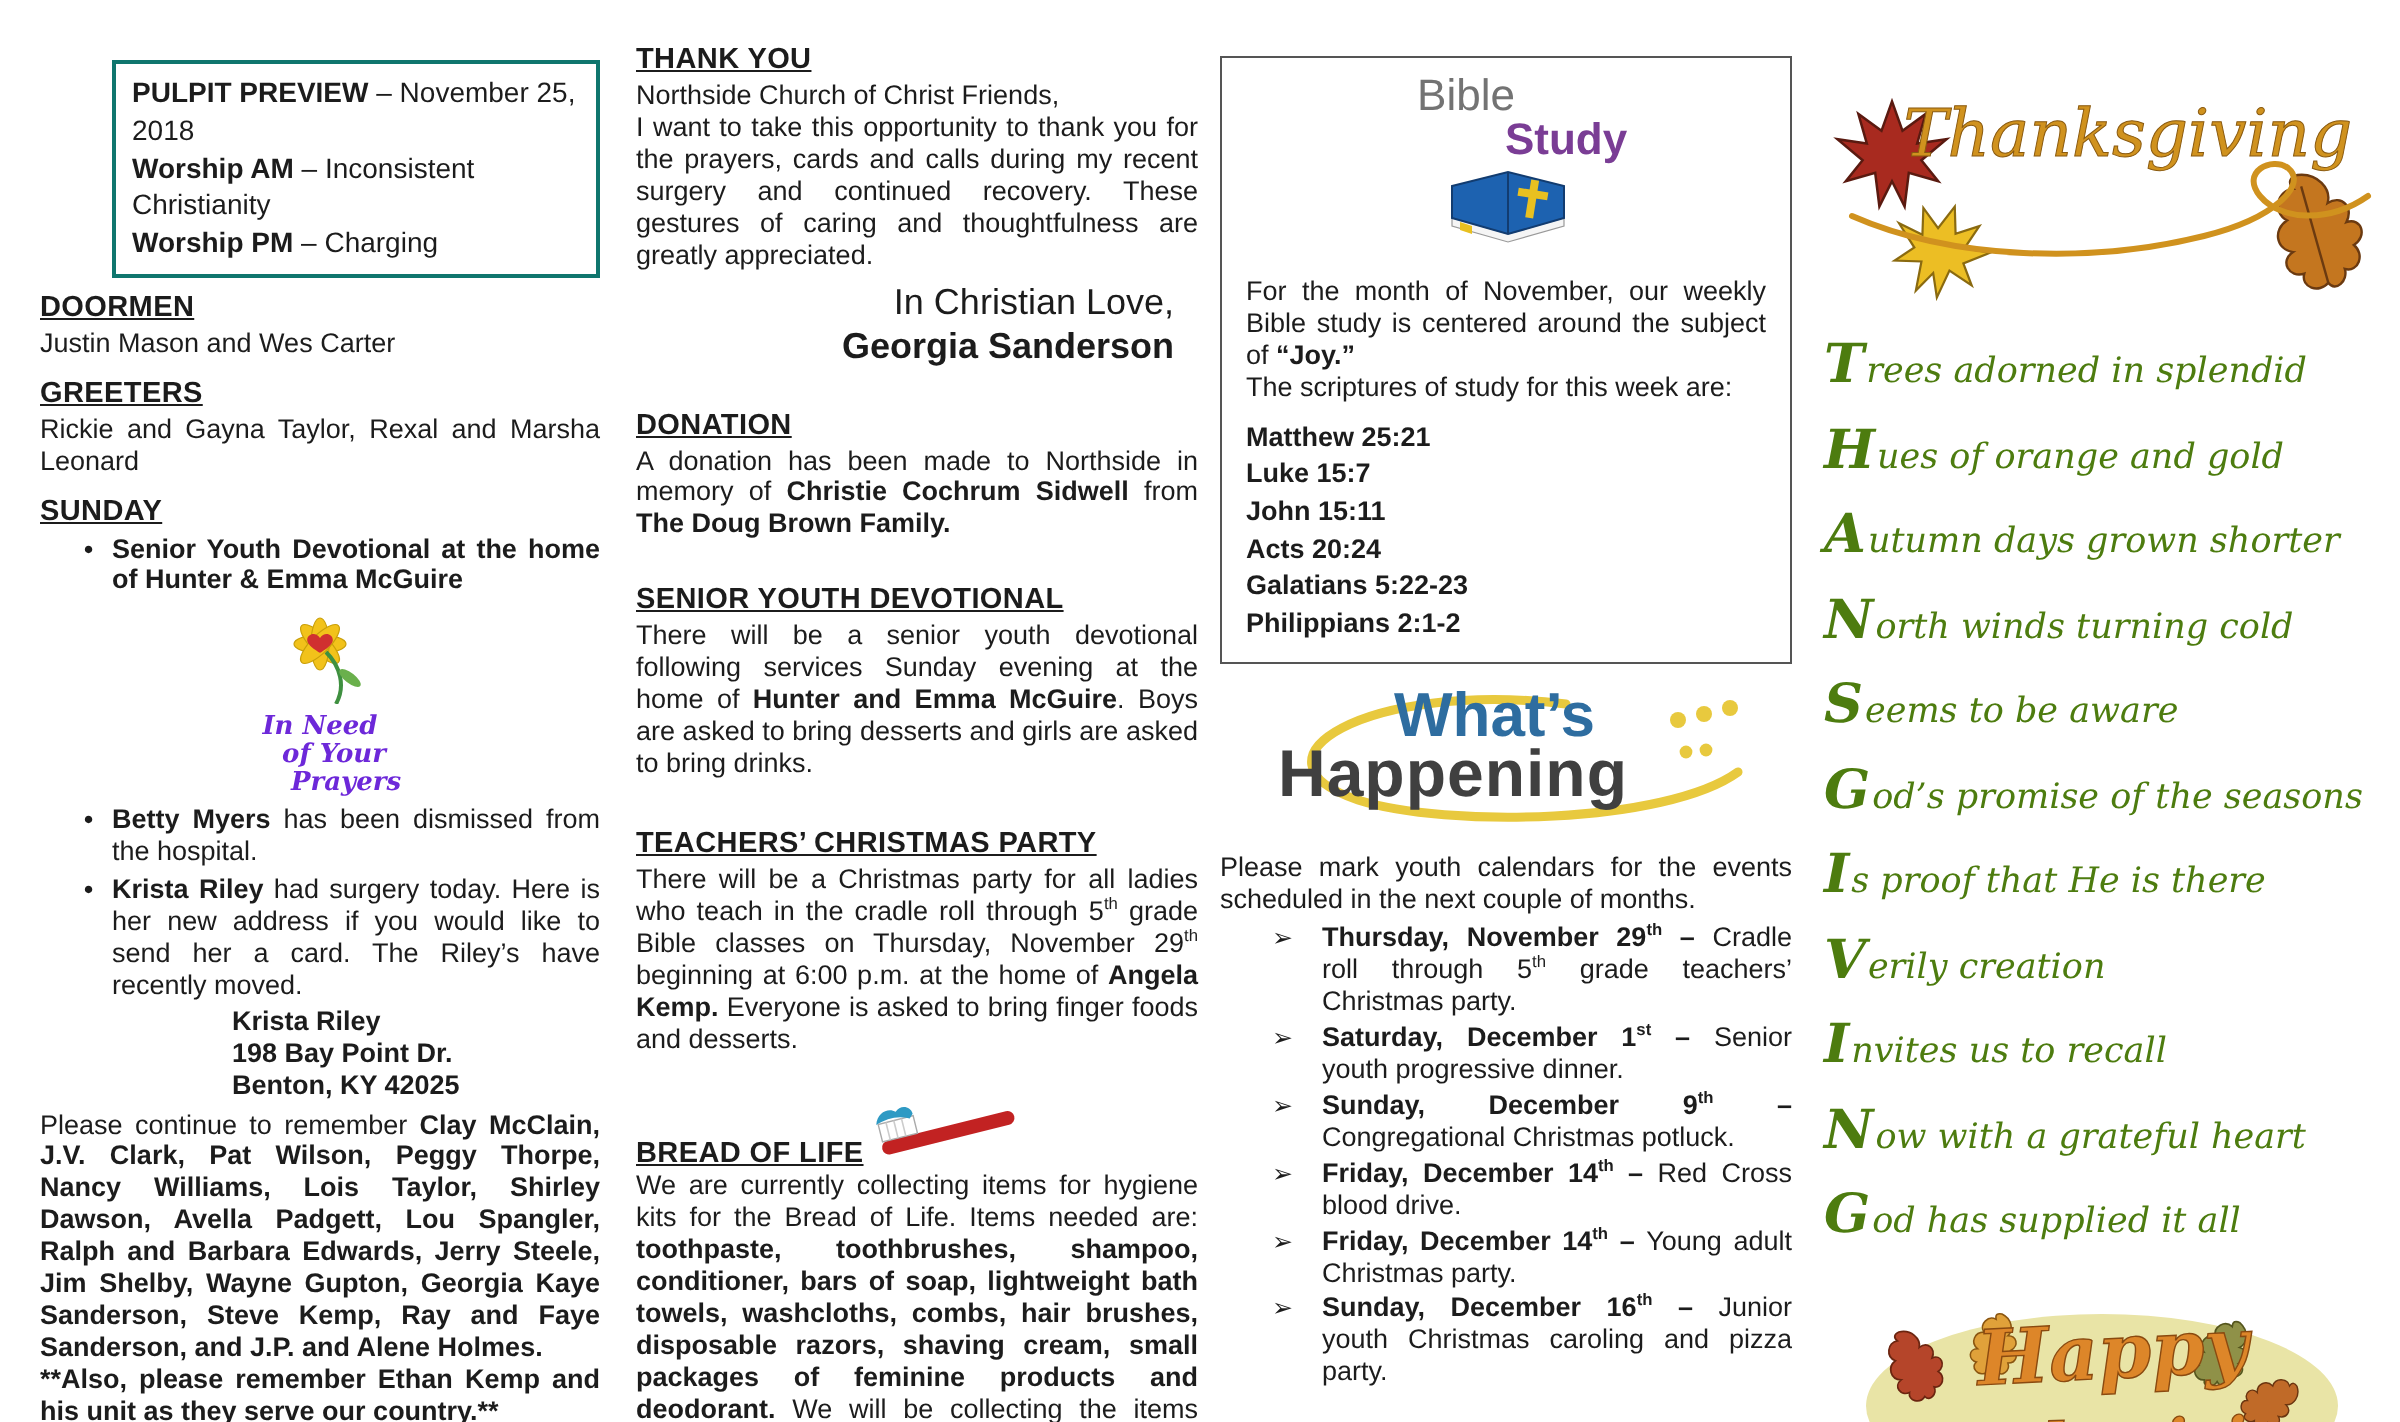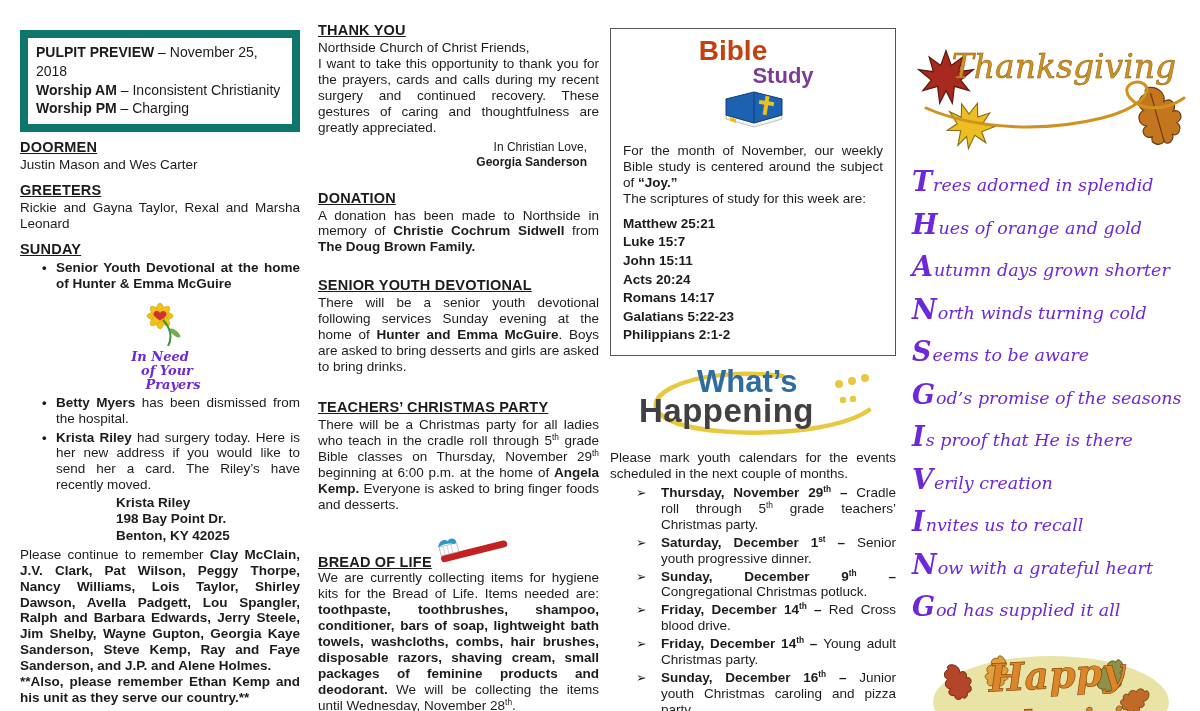--- a/index.html
+++ b/index.html
@@ -11,64 +11,64 @@
   #col3{left:610px;top:28px;width:286px;}
   #col4{left:906px;top:26px;width:290px;}
 
   .h{font-weight:bold;text-decoration:underline;font-size:14.5px;margin:9px 0 2px 0;letter-spacing:.2px;}
   .h.first{margin-top:0;}
   .p{font-size:13.5px;line-height:1.18;text-align:justify;}
   .b{font-weight:bold;}
   sup{font-size:.62em;vertical-align:super;line-height:0;}
 
   
-  .pbox{border:8px solid #0f766e;padding:5px 4px 6px 8px;font-size:14px;line-height:1.34;}
+  .pbox{border:2px solid #0f766e;padding:5px 4px 6px 8px;font-size:14px;line-height:1.34;margin-left:36px;}
 
   
   .brow{display:flex;margin-top:3px;}
   .bglyph{flex:0 0 14px;margin-left:22px;font-weight:bold;font-size:13px;line-height:1.25;}
   .btext{flex:1;font-size:13.5px;line-height:1.18;text-align:justify;}
 
   .addr{font-weight:bold;font-size:13.5px;line-height:1.2;margin-left:96px;margin-top:2px;}
 
   
   .prayers{width:130px;margin:4px auto 2px auto;text-align:center;}
   .prayers .txt{font-family:"DejaVu Serif", serif;font-style:italic;font-weight:bold;
                 color:#6d28d9;font-size:13px;line-height:1.08;}
   .prayers .t2{margin-left:14px;} .prayers .t3{margin-left:26px;}
 
   
   .faith{margin-top:14px;text-align:center;color:#4d4d4d;font-family:"DejaVu Serif", serif;font-style:italic;}
   .faith .big{font-size:40px;letter-spacing:4px;line-height:1;}
 
-  .closing{font-size:12px;line-height:1.25;text-align:right;padding-right:12px;margin-top:4px;}
+  .closing{font-size:18px;line-height:1.25;text-align:right;padding-right:12px;margin-top:4px;}
 
   
   .bbox{border:1.5px solid #555;padding:8px 12px 10px 12px;}
   .bible-logo{text-align:center;margin-bottom:8px;}
-  .bible-w1{display:block;color:#c2410c;font-weight:bold;font-size:28px;margin-right:40px;line-height:1;}
+  .bible-w1{display:block;color:#737373;font-weight:normal;font-size:22px;margin-right:40px;line-height:1;}
   .bible-w2{display:block;color:#7a3d95;font-weight:bold;font-size:22px;margin-left:60px;line-height:1;}
   .scriptures{margin-top:8px;}
   .scripture{font-weight:bold;font-size:13.5px;line-height:1.38;}
 
   
   .whats{position:relative;width:240px;height:82px;margin:10px auto 2px auto;}
   .whats svg{position:absolute;left:0;top:0;}
   .whats .w1{position:absolute;left:64px;top:0px;color:#2e6da0;font-weight:bold;font-size:31px;line-height:1;}
   .whats .w2{position:absolute;left:6px;top:28px;color:#404040;font-weight:bold;font-size:33px;line-height:1;letter-spacing:.5px;}
 
   .events{margin-top:3px;}
   .erow{display:flex;margin-top:2px;}
   .eglyph{flex:0 0 16px;margin-left:26px;margin-right:9px;font-size:12.5px;line-height:1.3;}
   .etext{flex:1;font-size:13.5px;line-height:1.18;text-align:justify;}
 
   
   .poem{margin-top:6px;margin-left:6px;}
   .poem-line{font-family:"DejaVu Serif", serif;font-style:italic;font-size:17.5px;
-             line-height:1;margin-bottom:15.5px;color:#6d28d9;white-space:nowrap;}
+             line-height:1;margin-bottom:15.5px;color:#4d7c0f;white-space:nowrap;}
   .poem-cap{font-size:27px;font-weight:bold;margin-right:1px;}
 
   .bol-head{display:flex;align-items:flex-end;gap:6px;margin-top:9px;}
   .bol-head .h{margin:0;}
 
   .center{text-align:center;}
 </style>
 </head>
 <body>
 
@@ -182,21 +182,20 @@
           <path d="M14,30 l6,2 v4 l-6,-2 Z" fill="#e8c020"></path>
         </svg>
       </div>
       <div class="p"><span>For the month of November, our weekly Bible study is centered around the subject of </span><span class="b">“Joy.”</span></div>
       <div class="p">The scriptures of study for this week are:</div>
       <div class="scriptures">
         <div class="scripture">Matthew 25:21</div>
         <div class="scripture">Luke 15:7</div>
         <div class="scripture">John 15:11</div>
         <div class="scripture">Acts 20:24</div>
-        <div class="scripture">Romans 14:17</div>
         <div class="scripture">Galatians 5:22-23</div>
         <div class="scripture">Philippians 2:1-2</div>
       </div>
     </div>
 
     <div class="whats">
       <svg width="240" height="82" viewBox="0 0 240 82">
         <path d="M150,10 C50,-2 -14,38 46,58 C90,72 200,70 236,44" stroke="#e8c93e" stroke-width="4.5" fill="none" stroke-linecap="round"></path>
         <circle cx="206" cy="18" r="4" fill="#e8c93e"></circle>
         <circle cx="219" cy="15" r="4" fill="#e8c93e"></circle>

